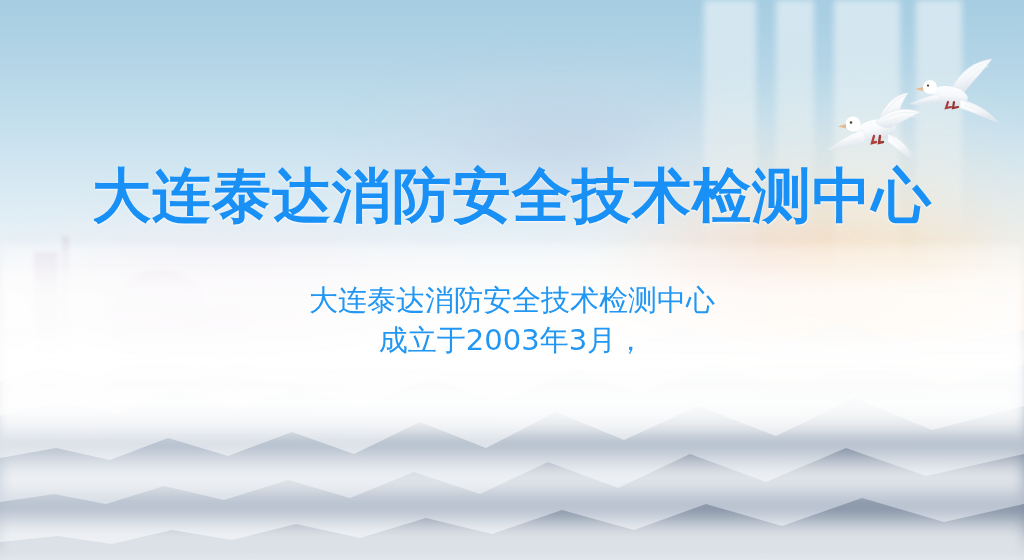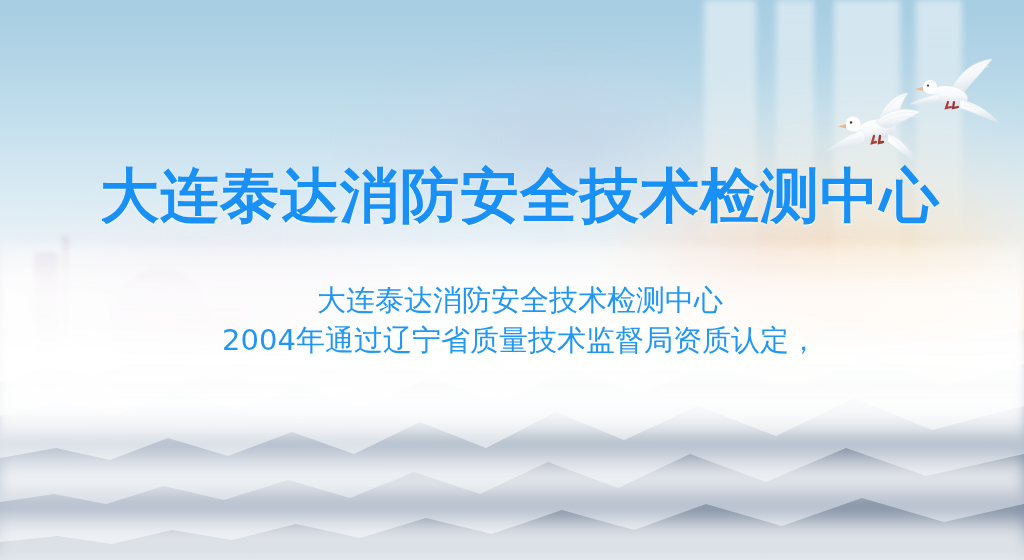--- a/index.html
+++ b/index.html
@@ -158,21 +158,21 @@
     pointer-events:none;
   }
 
   
   .dove { position:absolute; }
   .dove svg { display:block; overflow:visible; }
 
   
   .content {
     position:absolute; inset:0;
-    display:flex; flex-direction:column; align-items:center;margin-left:8px;
+    display:flex; flex-direction:column; align-items:center;
   }
   .headline {
     position:absolute;
     top:166px; left:0; width:1024px;
     text-align:center;
     font-size:59px;
     line-height:1.0;
     font-weight:bold;
     letter-spacing:1px;
     color:#1890f5;
@@ -345,17 +345,17 @@
       <path d="M40,44 L38,50 L43,49" fill="none" stroke="#a93c38" stroke-width="2.2" stroke-linecap="round"></path>
       <path d="M46,44 L45,50 L50,49" fill="none" stroke="#973531" stroke-width="2.2" stroke-linecap="round"></path>
     </svg>
   </div>
 
   <div class="content">
     <div class="headline">大连泰达消防安全技术检测中心</div>
 
     <div class="body-copy">
       <div class="body-line">大连泰达消防安全技术检测中心</div>
-      <div class="body-line">2004年通过辽宁省质量技术监督局资质认定，</div>
+      <div class="body-line">成立于2003年3月，</div>
     </div>
   </div>
 
 </div>
 
 </body></html>

